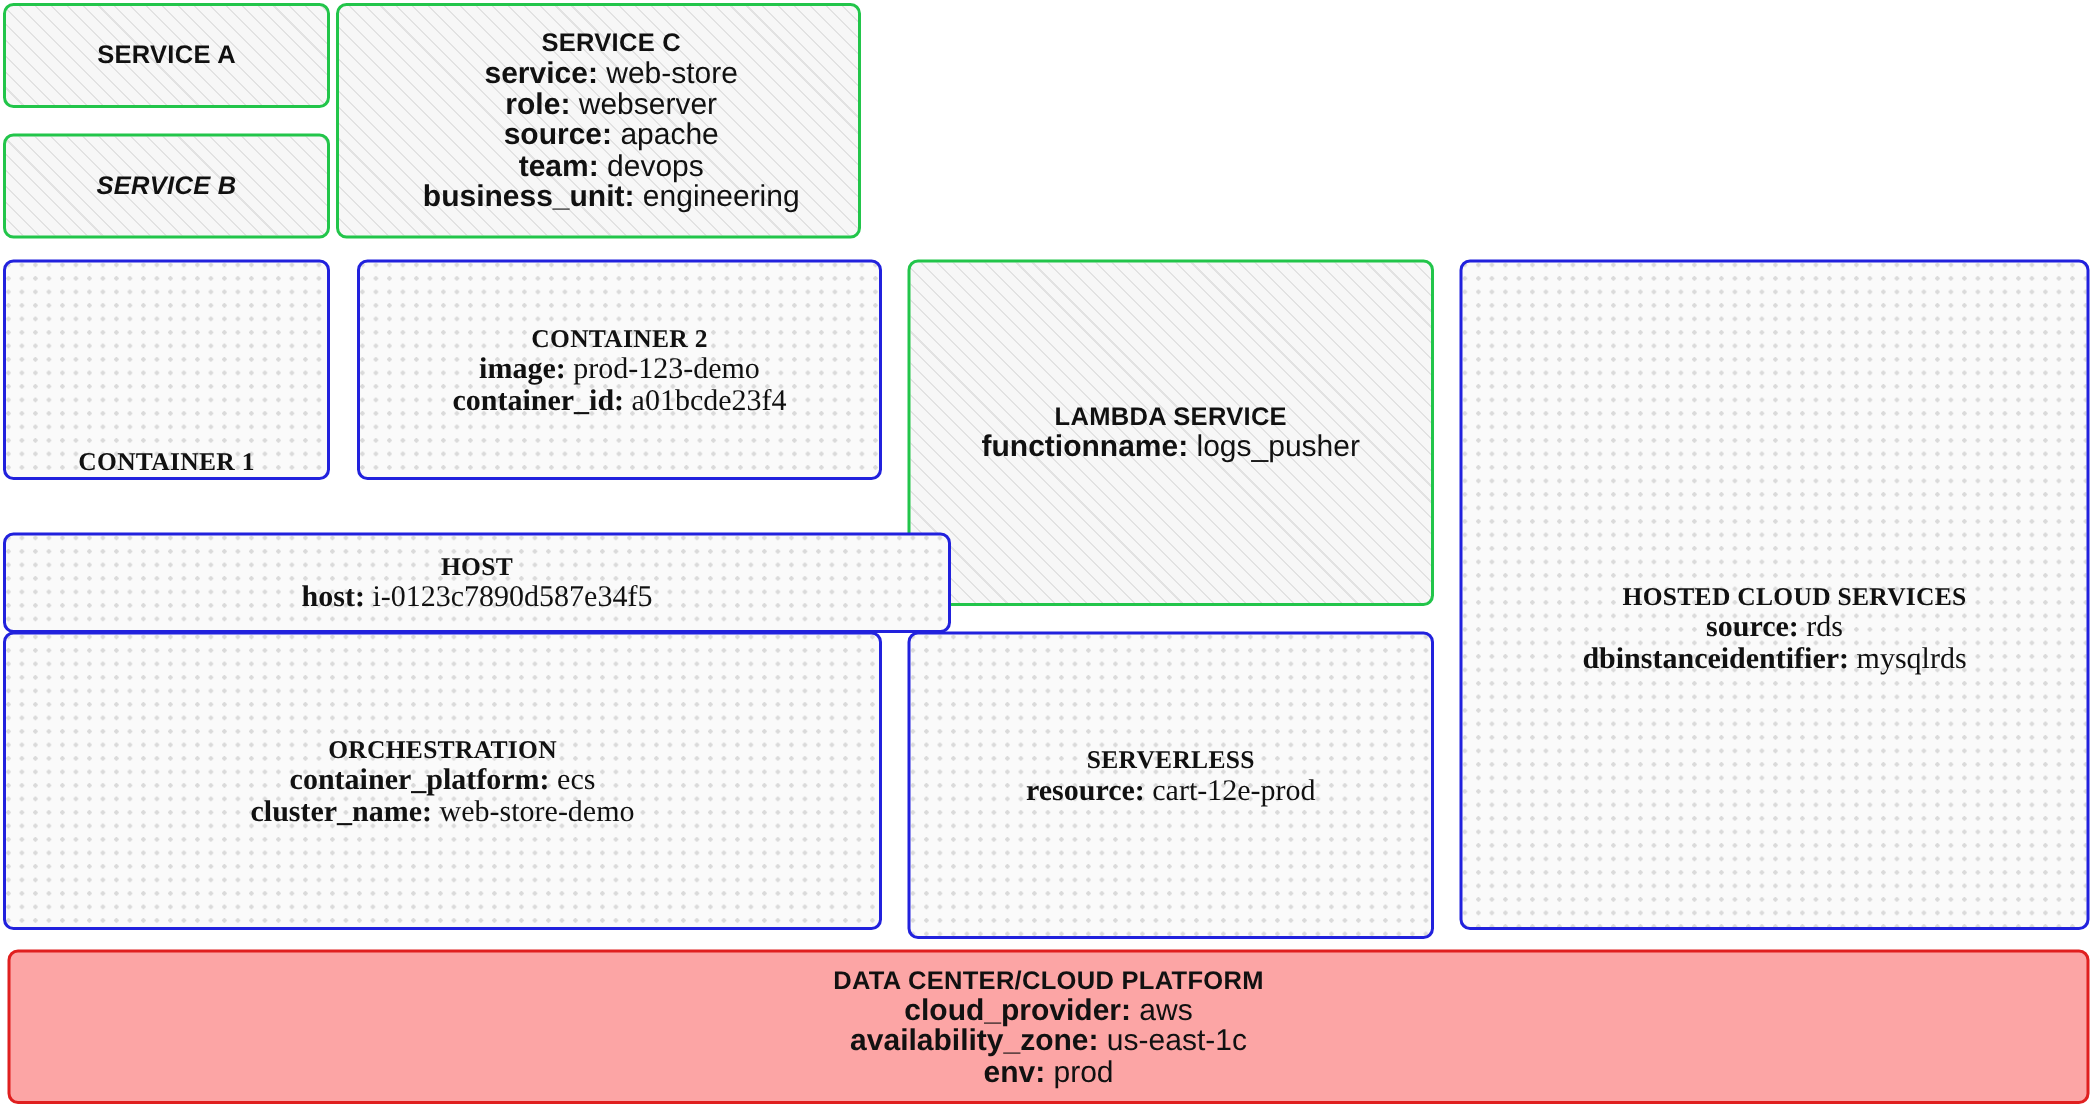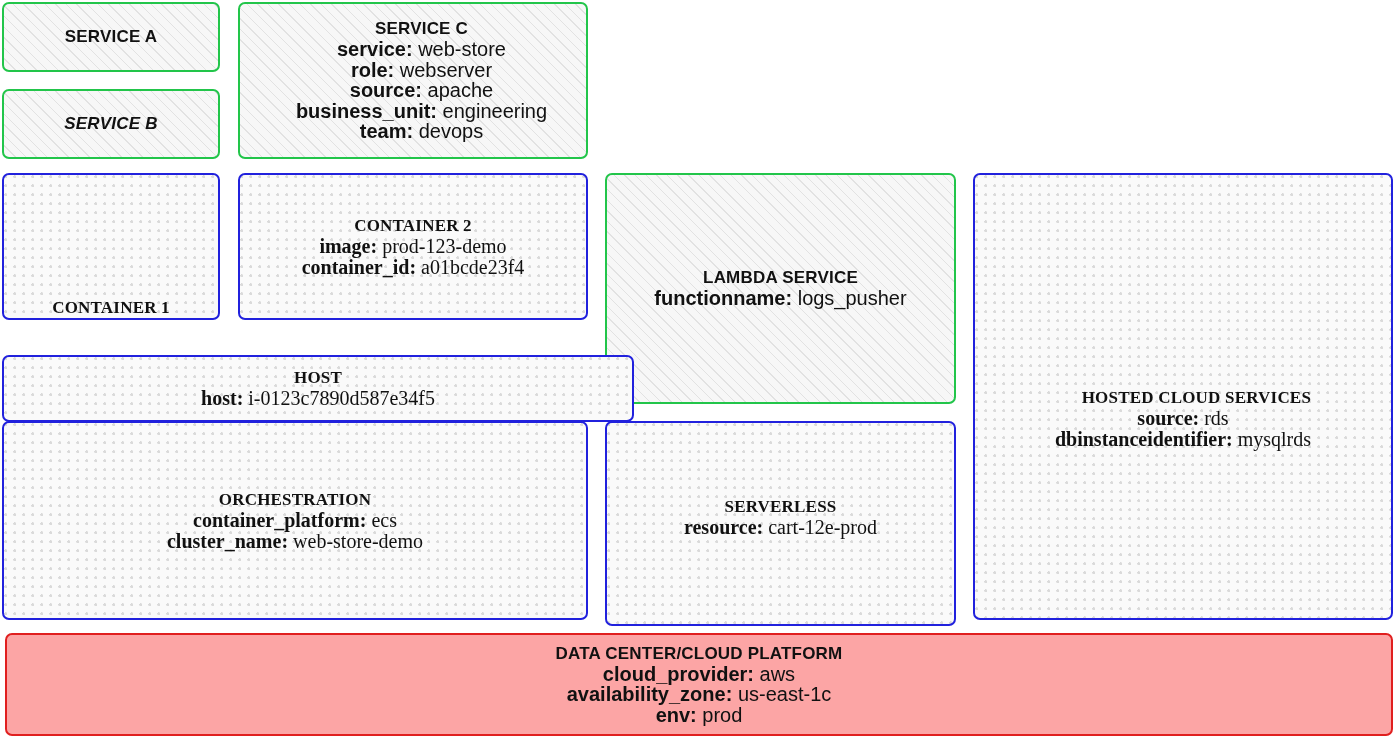--- a/index.html
+++ b/index.html
@@ -103,28 +103,28 @@
   <div class="box fill-hatch edge-green" style="left:2px; top:2px; width:218px; height:70px;">
     <div class="box-title">SERVICE A</div>
     <ul class="attr-list"></ul>
   </div>
 
   <div class="box fill-hatch edge-green" style="left:2px; top:89px; width:218px; height:70px;font-style:italic;">
     <div class="box-title">SERVICE B</div>
     <ul class="attr-list"></ul>
   </div>
 
-  <div class="box fill-hatch edge-green" style="left:238px; top:2px; width:350px; height:157px;padding-left:17px;">
+  <div class="box fill-hatch edge-green" style="left:224px; top:2px; width:350px; height:157px;padding-left:17px;">
     <div class="box-title">SERVICE C</div>
     <ul class="attr-list">
         <li class="attr"><span class="k">service:</span><span class="v"> web-store</span></li>
         <li class="attr"><span class="k">role:</span><span class="v"> webserver</span></li>
         <li class="attr"><span class="k">source:</span><span class="v"> apache</span></li>
+        <li class="attr"><span class="k">team:</span><span class="v"> devops</span></li>
         <li class="attr"><span class="k">business_unit:</span><span class="v"> engineering</span></li>
-        <li class="attr"><span class="k">team:</span><span class="v"> devops</span></li>
       </ul>
   </div>
 
   <div class="box fill-dots edge-blue" style="left:2px; top:173px; width:218px; height:147px;justify-content:flex-end;">
     <div class="box-title">CONTAINER 1</div>
     <ul class="attr-list"></ul>
   </div>
 
   <div class="box fill-dots edge-blue" style="left:238px; top:173px; width:350px; height:147px;">
     <div class="box-title">CONTAINER 2</div>

